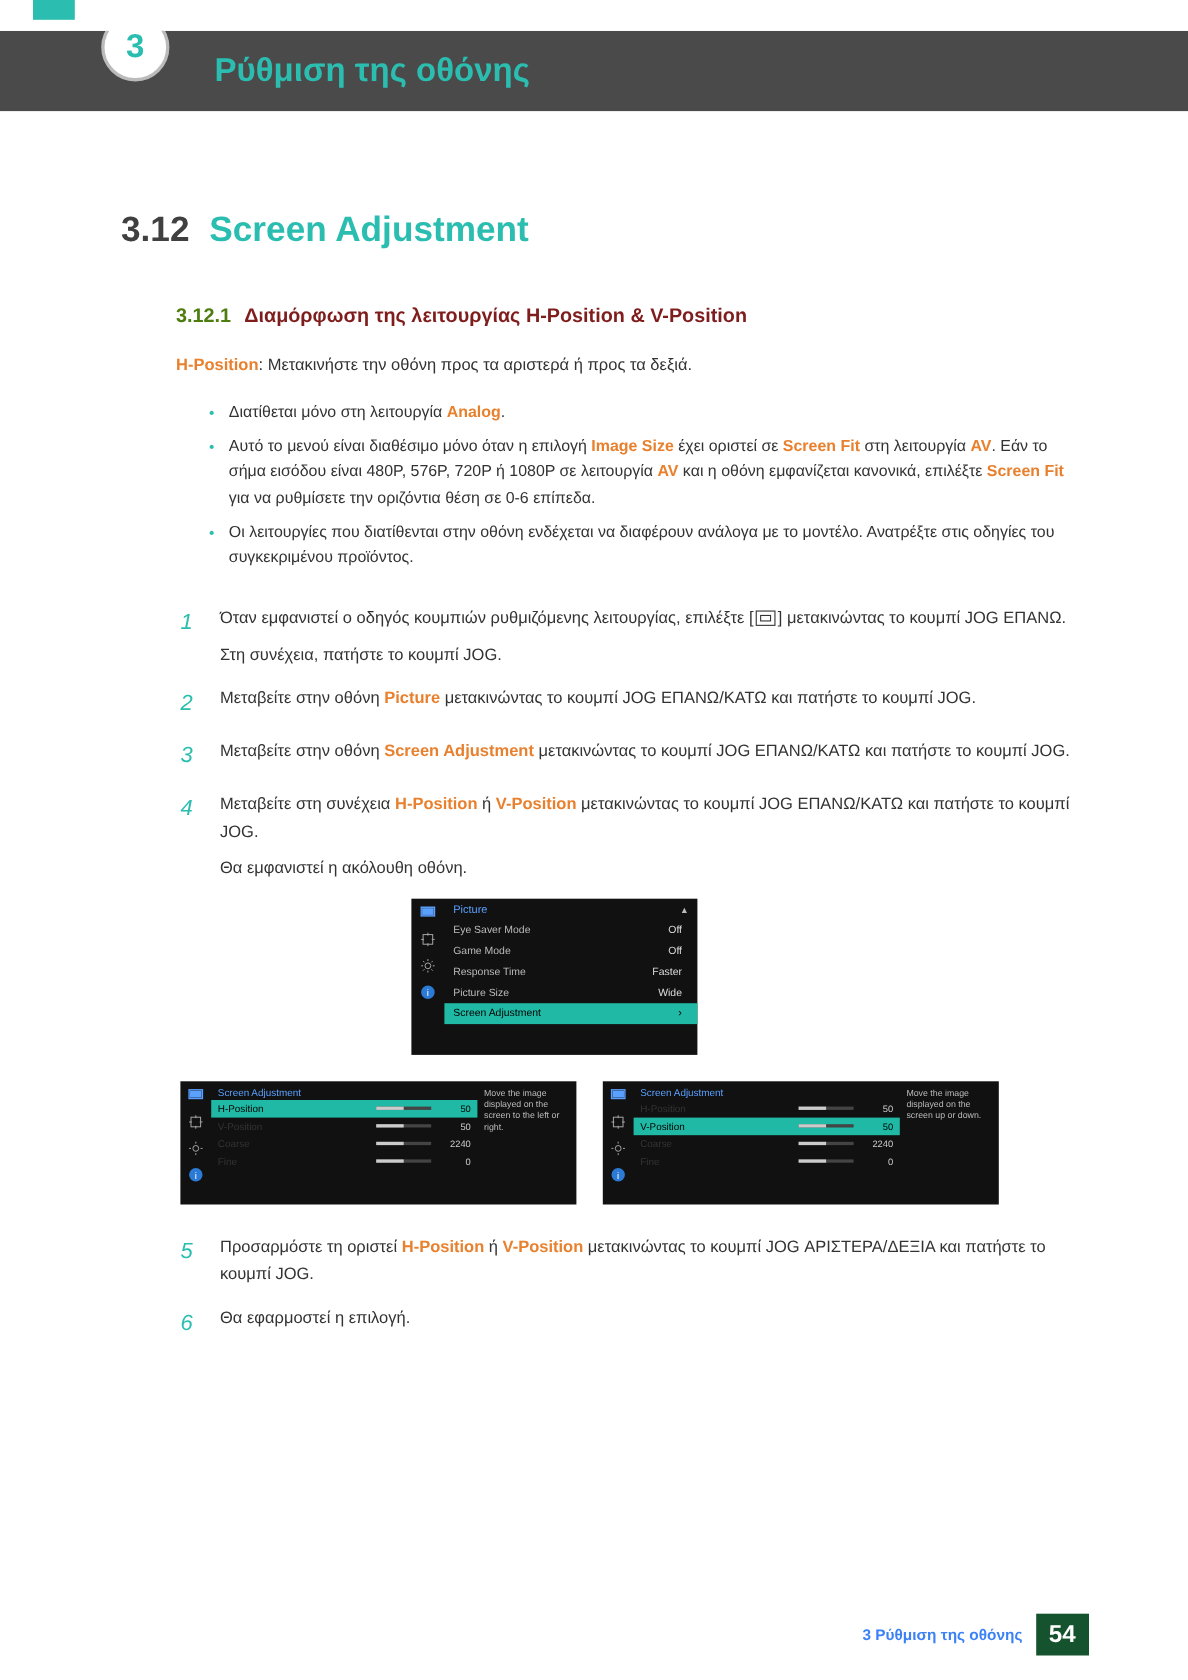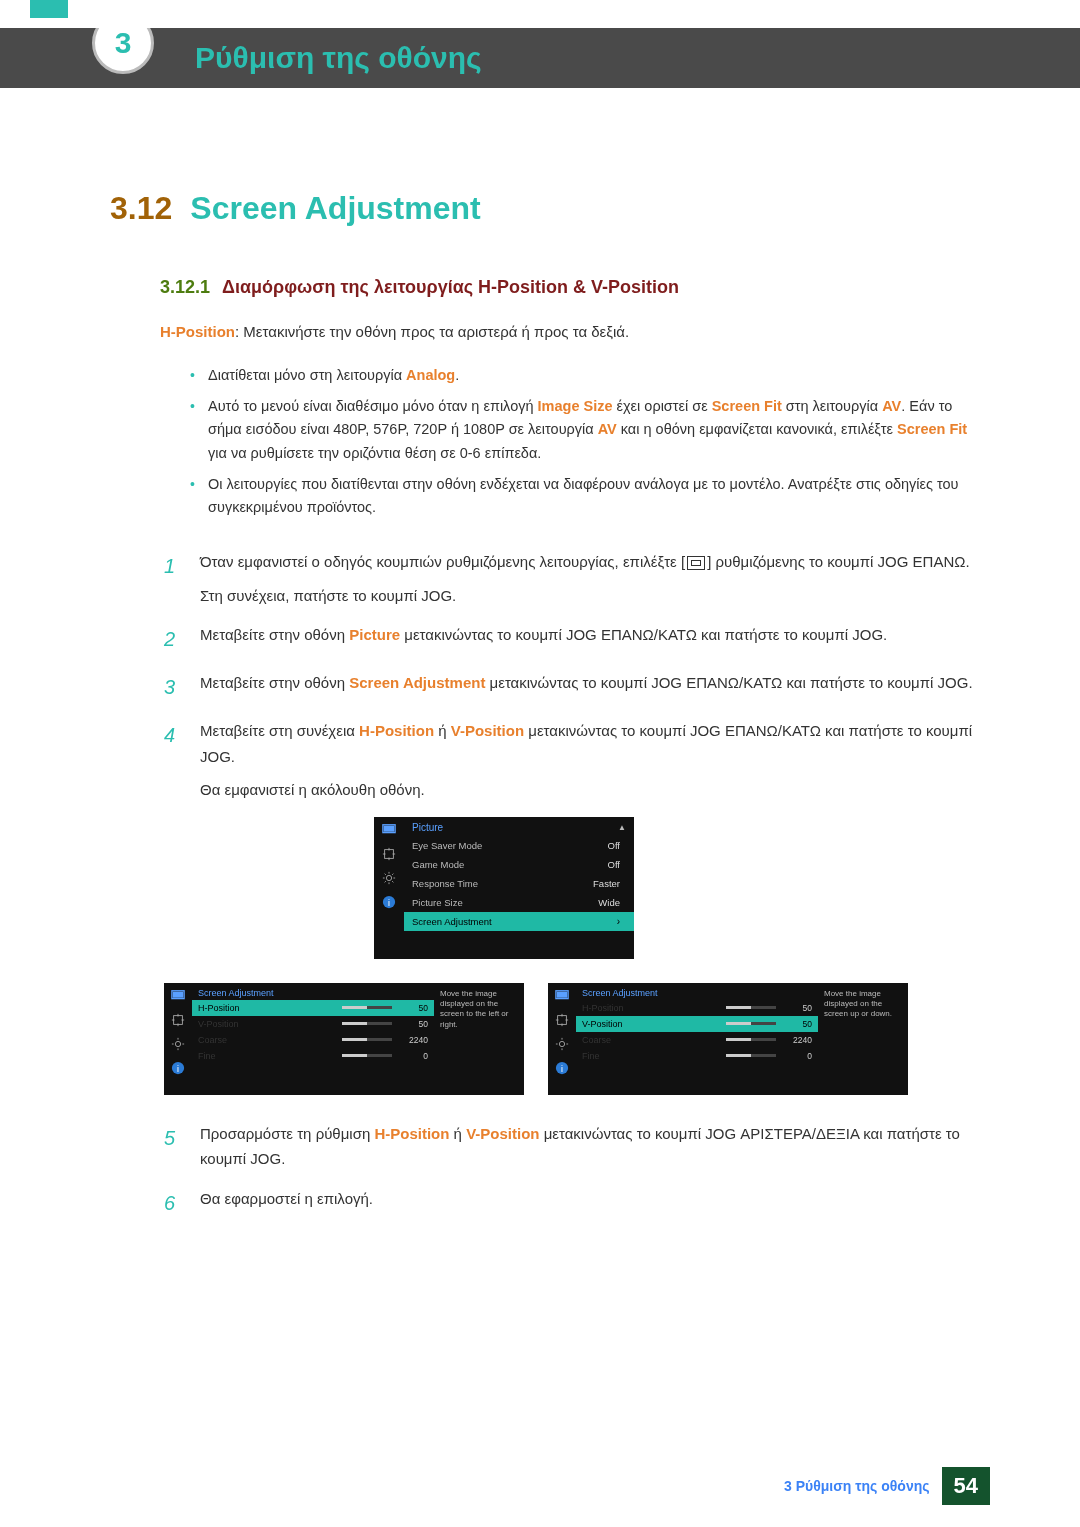--- a/index.html
+++ b/index.html
@@ -6,21 +6,21 @@
   body {
     width: 1080px;
     height: 1527px;
     background: #ffffff;
     font-family: Arial, Helvetica, sans-serif;
     position: relative;
     color: #333;
   }
   .top-bar {
     position: absolute;
-    top: 28px; left: 0; right: 0; height: 60px;
+    top: 28px; left: 0; right: 0; height: 73px;
     background: #4a4a4a;
     display: flex;
     align-items: center;
     padding-left: 195px;
   }
   .top-bar h1 {
     color: #2bbeb0;
     font-size: 30px;
     font-weight: bold;
   }
@@ -38,21 +38,21 @@
   .top-cover { position:absolute; top:0; left:0; right:0; height:28px; background:#fff; z-index:3;}
   .tab-thumb {
     position: absolute; top: 0; left: 30px;
     width: 38px; height: 18px; background: #2bbeb0; z-index:4;
   }
   .content {
     position: absolute;
     top: 190px; left: 110px; right: 100px;
   }
   .h2-row { display: flex; gap: 18px; align-items: baseline; }
-  .h2-num { color: #a16207; font-size: 32px; font-weight: bold; }
+  .h2-num { color: #404040; font-size: 32px; font-weight: bold; }
   .h2-txt { color: #2bbeb0; font-size: 32px; font-weight: bold; }
   .h3-row { display: flex; gap: 12px; align-items: baseline; margin-top: 50px; margin-left: 50px;}
   .h3-num { color: #4d7c0f; font-size: 18px; font-weight: bold; }
   .h3-txt { color: #7f1d1d; font-size: 18px; font-weight: bold; }
   .para { font-size: 15px; line-height: 1.6; margin-top: 22px; margin-left: 50px;}
   .para b.or { color: #e8802d; font-weight: bold; }
   .notebox {
     margin-top: 18px; margin-left: 80px; margin-right: 0;
     padding: 2px 0;
   }
@@ -151,21 +151,21 @@
         <span>Αυτό το μενού είναι διαθέσιμο μόνο όταν η επιλογή </span><b class="or">Image Size</b><span> έχει οριστεί σε </span><b class="or">Screen Fit</b><span> στη λειτουργία </span><b class="or">AV</b><span>. Εάν το σήμα εισόδου είναι 480P, 576P, 720P ή 1080P σε λειτουργία </span><b class="or">AV</b><span> και η οθόνη εμφανίζεται κανονικά, επιλέξτε </span><b class="or">Screen Fit</b><span> για να ρυθμίσετε την οριζόντια θέση σε 0-6 επίπεδα.</span>
       </li>
       <li>Οι λειτουργίες που διατίθενται στην οθόνη ενδέχεται να διαφέρουν ανάλογα με το μοντέλο. Ανατρέξτε στις οδηγίες του συγκεκριμένου προϊόντος.</li>
     </ul>
   </div>
 
   <div class="steps">
     <div class="step">
       <div class="step-num">1</div>
       <div class="step-body">
-        <span>Όταν εμφανιστεί ο οδηγός κουμπιών ρυθμιζόμενης λειτουργίας, επιλέξτε [</span><span class="osd-icon"></span><span>] ρυθμιζόμενης το κουμπί JOG ΕΠΑΝΩ.</span>
+        <span>Όταν εμφανιστεί ο οδηγός κουμπιών ρυθμιζόμενης λειτουργίας, επιλέξτε [</span><span class="osd-icon"></span><span>] μετακινώντας το κουμπί JOG ΕΠΑΝΩ.</span>
         <div class="sub">Στη συνέχεια, πατήστε το κουμπί JOG.</div>
       </div>
     </div>
     <div class="step">
       <div class="step-num">2</div>
       <div class="step-body">
         <span>Μεταβείτε στην οθόνη </span><b class="or">Picture</b><span> μετακινώντας το κουμπί JOG ΕΠΑΝΩ/ΚΑΤΩ και πατήστε το κουμπί JOG.</span>
       </div>
     </div>
     <div class="step">
@@ -346,21 +346,21 @@
         </div>
         <div class="desc">Move the image displayed on the screen up or down.</div>
       </div>
     </div>
   </div>
 
   <div class="steps" style="margin-top:26px;">
     <div class="step">
       <div class="step-num">5</div>
       <div class="step-body">
-        <span>Προσαρμόστε τη ρύθμιση </span><b class="or">H-Position</b><span> ή </span><b class="or">V-Position</b><span> μετακινώντας το κουμπί JOG ΑΡΙΣΤΕΡΑ/ΔΕΞΙΑ και πατήστε το κουμπί JOG.</span>
+        <span>Προσαρμόστε τη οριστεί </span><b class="or">H-Position</b><span> ή </span><b class="or">V-Position</b><span> μετακινώντας το κουμπί JOG ΑΡΙΣΤΕΡΑ/ΔΕΞΙΑ και πατήστε το κουμπί JOG.</span>
       </div>
     </div>
     <div class="step">
       <div class="step-num">6</div>
       <div class="step-body">Θα εφαρμοστεί η επιλογή.</div>
     </div>
   </div>
 
 </div>
 

